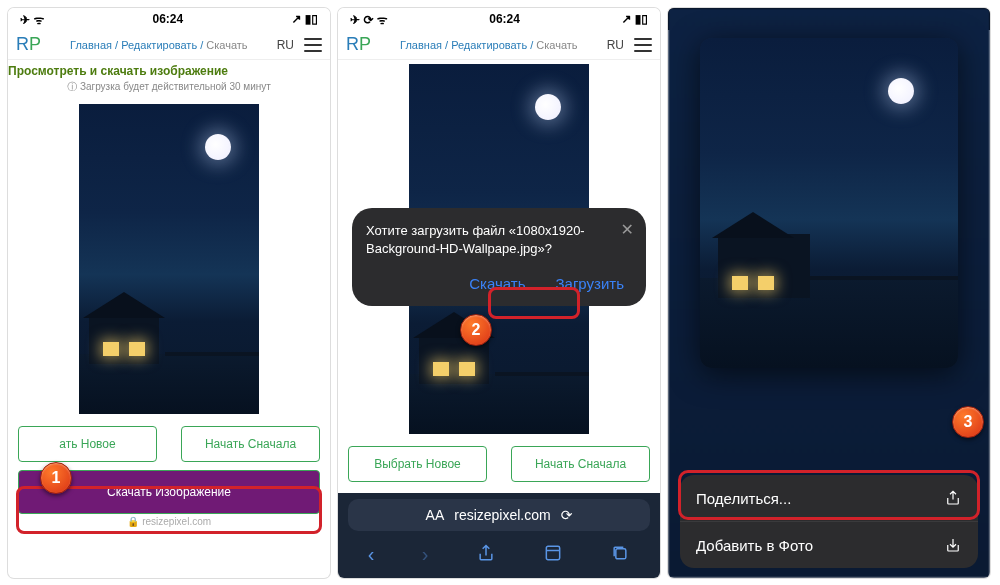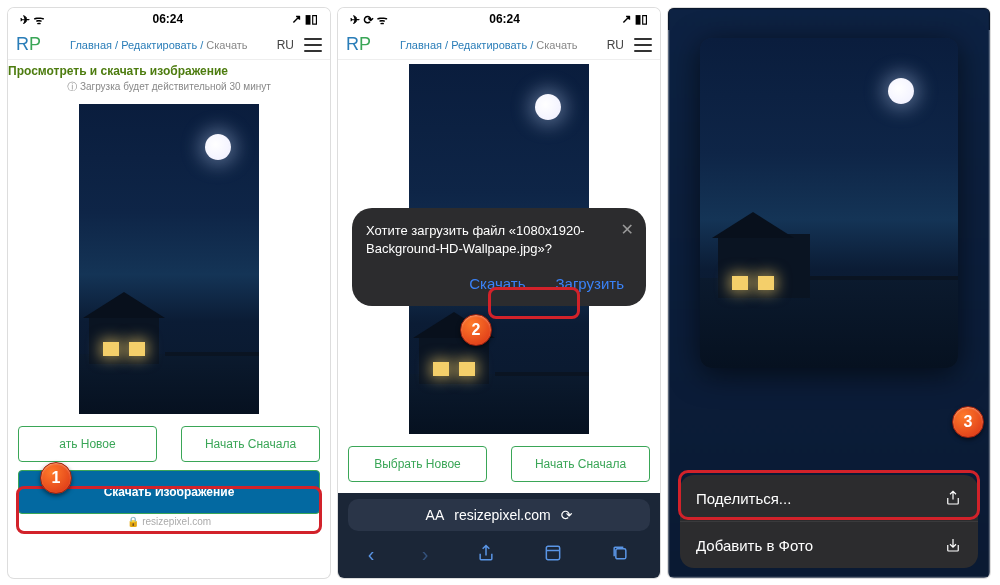--- a/index.html
+++ b/index.html
@@ -22,21 +22,21 @@
 .imgbox{display:flex;justify-content:center;padding:4px 0}
 .night{width:180px;height:310px;background:linear-gradient(#0a1d3d 0%,#0e2547 35%,#143456 55%,#0b1c35 70%,#09172b 100%);position:relative;overflow:hidden}
 .moon{position:absolute;top:30px;right:28px;width:26px;height:26px;border-radius:50%;background:radial-gradient(circle at 40% 40%,#fff,#eef);box-shadow:0 0 18px 6px rgba(200,220,255,.35)}
 .house{position:absolute;bottom:50px;left:10px;width:70px;height:50px;background:#0a1422}
 .house::before{content:"";position:absolute;top:-22px;left:-6px;width:0;height:0;border-left:41px solid transparent;border-right:41px solid transparent;border-bottom:26px solid #08101c}
 .house::after{content:"";position:absolute;bottom:8px;left:14px;width:16px;height:14px;background:#f4cf6a;box-shadow:26px 0 0 #f4cf6a,0 0 14px 3px rgba(244,207,106,.6),26px 0 14px 3px rgba(244,207,106,.6)}
 .fence{position:absolute;bottom:58px;left:86px;right:0;height:4px;background:repeating-linear-gradient(90deg,#0a1422 0 3px,transparent 3px 8px),linear-gradient(#0a1422,#0a1422)}
 .ground{position:absolute;bottom:0;left:0;right:0;height:60px;background:linear-gradient(#0b1a2e,#061120)}
 .btnrow{display:flex;gap:24px;padding:8px 10px}
 .btn{flex:1;text-align:center;padding:10px 4px;border:1px solid #3aa657;border-radius:4px;font-size:12px;color:#3aa657;background:#fff}
-.btn.big{background:#0369a1;color:#fff;font-weight:700;margin:0 10px;padding:14px 4px;width:calc(100% - 20px)}
+.btn.big{background:#701a75;color:#fff;font-weight:400;margin:0 10px;padding:14px 4px;width:calc(100% - 20px)}
 .foot{font-size:10px;color:#aaa;padding:6px 10px}
 .foot2{font-size:10px;color:#aaa;text-align:center;padding:2px}
 .hl{position:absolute;border:3px solid #d2222a;border-radius:8px;pointer-events:none}
 .badge{position:absolute;width:32px;height:32px;border-radius:50%;background:radial-gradient(circle at 35% 30%,#ff7a2a,#d83015);color:#fff;display:flex;align-items:center;justify-content:center;font-weight:700;font-size:16px;box-shadow:0 2px 4px rgba(0,0,0,.5),inset 0 1px 2px rgba(255,255,255,.4);border:1px solid #9a1f0c}
 .dialog{position:absolute;left:14px;right:14px;top:200px;background:#2c2c2e;border-radius:20px;padding:14px 14px 10px;color:#fff}
 .dlg-txt{font-size:13px;line-height:1.35}
 .dlg-x{position:absolute;top:12px;right:12px;color:#999;font-size:16px}
 .dlg-row{display:flex;justify-content:flex-end;gap:14px;margin-top:14px}
 .dlg-btn{color:#3a82f7;font-size:15px;padding:4px 8px}
 .safari{position:absolute;bottom:0;left:0;right:0;background:#1b2637}

